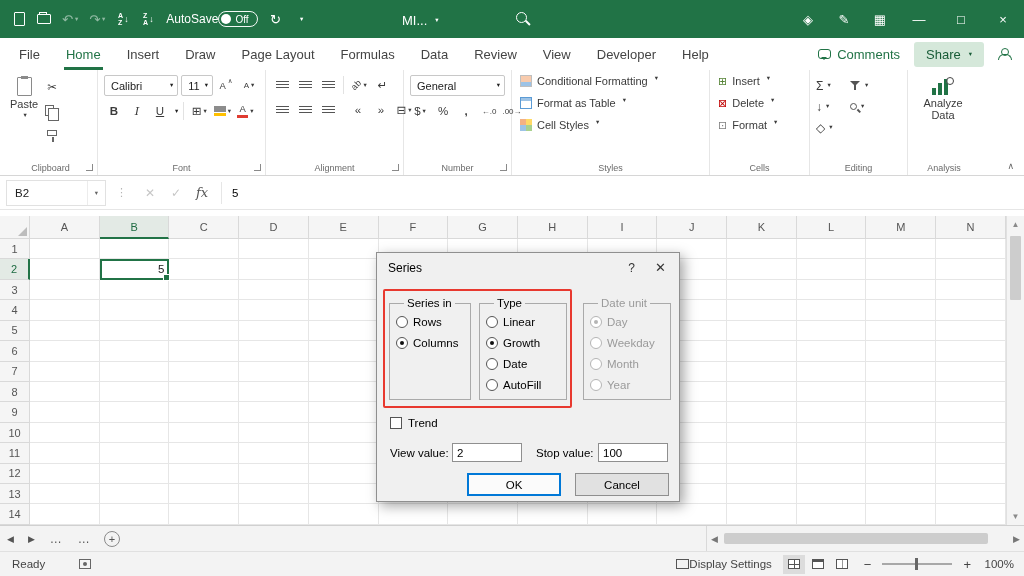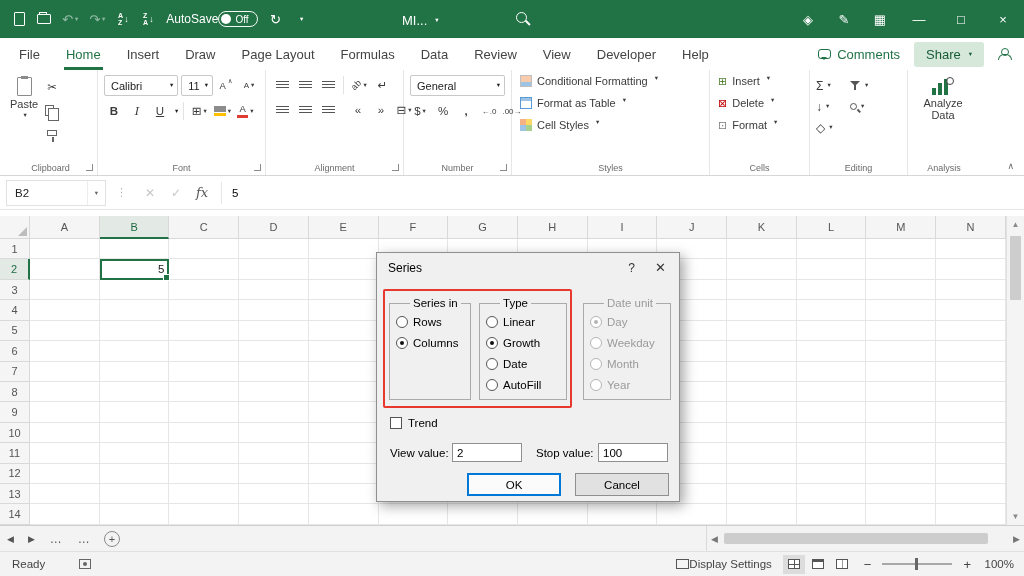--- a/index.html
+++ b/index.html
@@ -110,21 +110,21 @@
 .vscroll{position:absolute;top:216px;right:0;width:18px;height:309px;background:#f4f4f4;border-left:1px solid #e0e0e0;display:flex;flex-direction:column;align-items:center;justify-content:space-between;font-size:8px;color:#8a8a8a;padding:4px 0}
 .vthumb{position:absolute;top:20px;left:3px;width:11px;height:64px;background:#cdcdcd;border-radius:1px}
 
 
 .dialog{position:absolute;left:376px;top:252px;width:304px;height:250px;background:#f0f0f0;border:1px solid #8f8f8f;box-shadow:4px 4px 12px rgba(0,0,0,.35);z-index:30;font-size:11.5px;color:#000}
 .dtitle{height:30px;display:flex;align-items:center;padding-left:11px;font-size:12px}
 .dhelp{position:absolute;top:8px;right:44px;font-size:12px;color:#333}
 .dclose{position:absolute;top:7px;right:13px;font-size:13px;color:#333}
 .redbox{position:absolute;left:6px;top:36px;width:189px;height:119px;border:2px solid #e8392f;border-radius:2px;z-index:6;pointer-events:none}
 fieldset{position:absolute;border:1px solid #aaa;padding:2px 6px 0;min-inline-size:0}
-legend{font-size:11.5px;padding:0 3px;margin-left:14px}
+legend{font-size:11.5px;padding:0 3px;margin-left:8px}
 .fs-series{left:12px;top:44px;width:82px;height:103px}
 .fs-type{left:102px;top:44px;width:88px;height:103px}
 .fs-date{left:206px;top:44px;width:88px;height:103px;color:#9a9a9a}
 .opt{display:flex;align-items:center;gap:5px;height:21px}
 .radio{width:12px;height:12px;border:1px solid #555;border-radius:50%;background:#fff;position:relative;flex:none}
 .radio.checked::after{content:'';position:absolute;left:3px;top:3px;width:4px;height:4px;border-radius:50%;background:#111}
 .opt.disabled{color:#9a9a9a}
 .opt.disabled .radio{border-color:#b5b5b5}
 .opt.disabled .radio.checked::after{background:#b5b5b5}
 .trendrow{position:absolute;left:13px;top:164px;display:flex;align-items:center;gap:6px}

